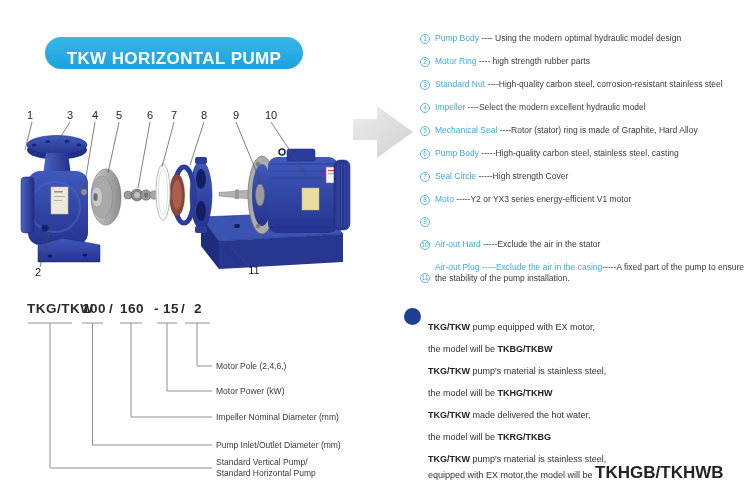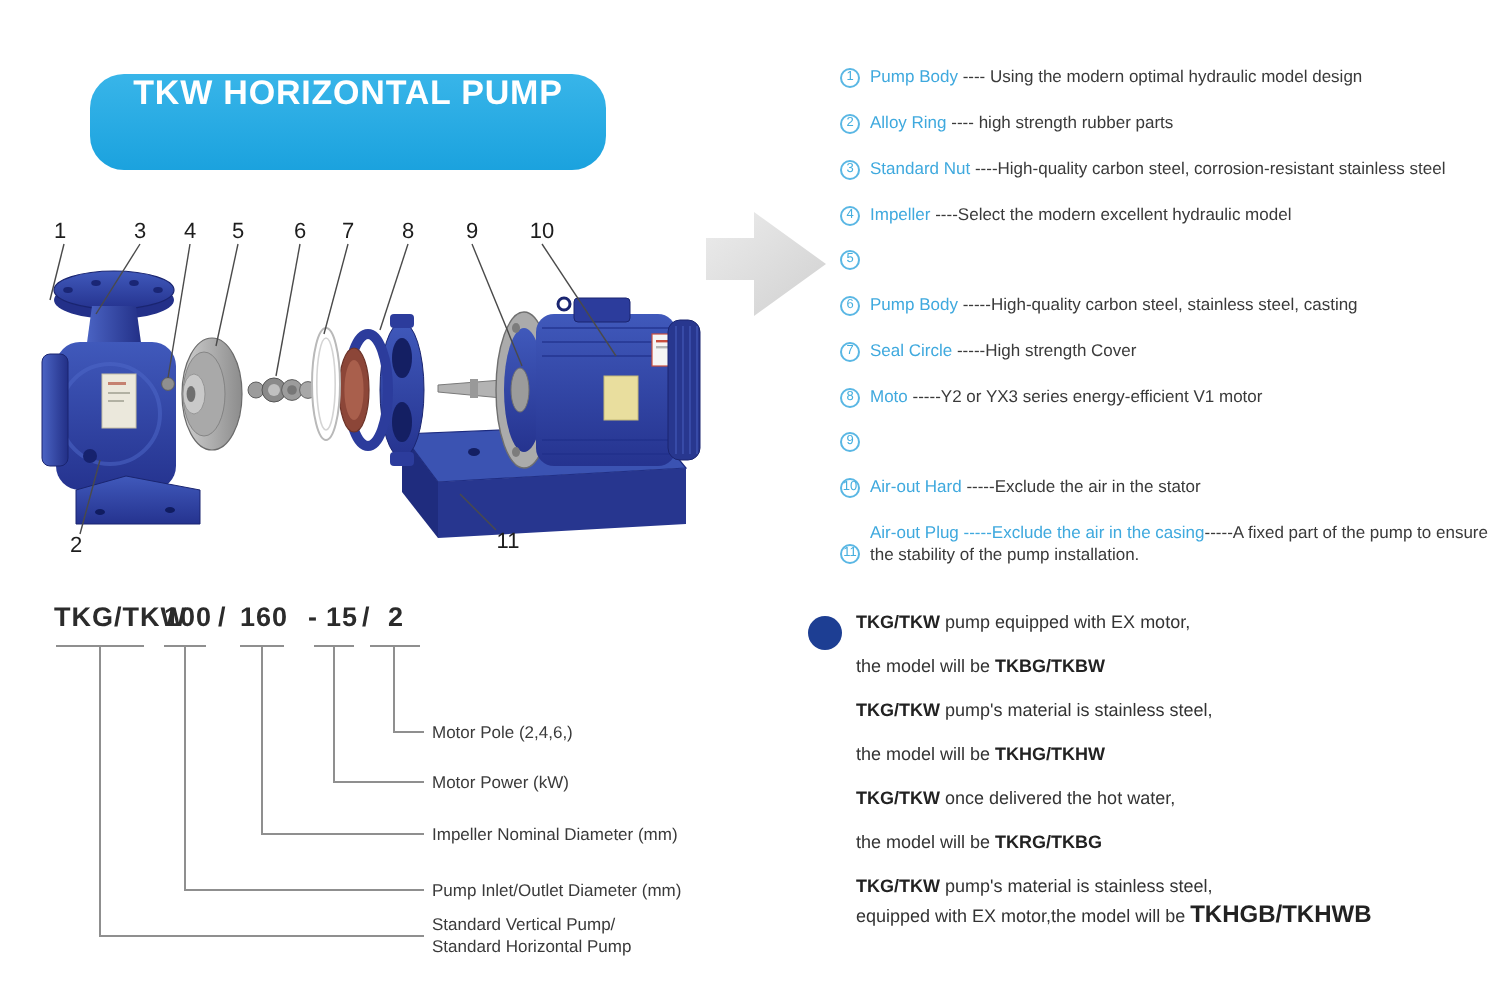--- a/index.html
+++ b/index.html
@@ -1,40 +1,40 @@
 <!DOCTYPE html>
 <html><head>
 <meta charset="utf-8">
 <style>
   html,body{margin:0;padding:0;background:#fff;}
   .page{position:relative;width:756px;height:500px;background:#ffffff;overflow:hidden;
         font-family:"Liberation Sans",sans-serif;}
 
   
-  .banner{position:absolute;left:45px;top:37px;width:258px;height:48px;border-radius:17px;
+  .banner{position:absolute;left:45px;top:37px;width:258px;height:32px;border-radius:17px;
           background:linear-gradient(180deg,#38b5e9 0%,#1ba2de 100%);
-          display:flex;align-items:flex-start;justify-content:center;
+          display:flex;align-items:flex-end;justify-content:center;
           color:#ffffff;font-weight:bold;font-size:17px;letter-spacing:.4px;}
 
   
   .parts{position:absolute;left:420px;top:33px;width:336px;}
   .part-row{display:flex;gap:5px;margin-bottom:12.5px;font-size:8.5px;line-height:10.5px;color:#3a3a3a;align-items:flex-end;}
   .cnum{flex:0 0 10px;width:10px;height:10px;border:1px solid #5ab7e4;border-radius:50%;
         color:#45aede;font-size:6.5px;line-height:10px;display:flex;align-items:center;
         justify-content:center;box-sizing:border-box;margin-top:-0.5px;}
   .pname{color:#3fa9de;}
 
   
   .ex{position:absolute;left:400px;top:306px;width:352px;}
   .ex-bullet{position:absolute;left:4px;top:2px;width:17px;height:17px;border-radius:50%;background:#1d3e93;}
-  .ex-lines{padding-left:28px;font-size:9px;line-height:10px;color:#333;}
+  .ex-lines{padding-left:28px;font-size:9px;line-height:10px;color:#333;margin-top:16px;}
   .ex-line{margin-bottom:12px;}
   .ex-line:nth-child(7){margin-bottom:4px;}
   .ex-line b{color:#222;}
-  .ex-line .lg{font-size:12px;font-weight:bold;}
+  .ex-line .lg{font-size:17px;font-weight:bold;}
 
   svg text{font-family:"Liberation Sans",sans-serif;}
   .num-label{font-size:11px;fill:#1d1d1d;}
   .code-txt{font-size:13.5px;font-weight:bold;fill:#2b2b2b;letter-spacing:.5px;}
   .tree-label{font-size:8.5px;fill:#3a3a3a;}
 </style>
 </head>
 <body>
 
 <div class="page">
@@ -180,32 +180,33 @@
     <polygon points="348,24 372,24 372,11 408,37 372,63 372,45 348,45" fill="url(#ga)"></polygon>
   </svg>
 
   <div class="parts">
       <div class="part-row">
         <span class="cnum">1</span>
         <div><span class="pname">Pump Body</span><span> ---- Using the modern optimal hydraulic model design</span></div>
       </div>
       <div class="part-row">
         <span class="cnum">2</span>
-        <div><span class="pname">Alloy Ring</span><span> ---- high strength rubber parts</span></div>
+        <div><span class="pname">Motor Ring</span><span> ---- high strength rubber parts</span></div>
       </div>
       <div class="part-row">
         <span class="cnum">3</span>
         <div><span class="pname">Standard Nut</span><span> ----High-quality carbon steel, corrosion-resistant stainless steel</span></div>
       </div>
       <div class="part-row">
         <span class="cnum">4</span>
         <div><span class="pname">Impeller</span><span> ----Select the modern excellent hydraulic model</span></div>
       </div>
       <div class="part-row">
         <span class="cnum">5</span>
+        <div><span class="pname">Mechanical Seal</span><span> ----Rotor (stator) ring is made of Graphite, Hard Alloy</span></div>
       </div>
       <div class="part-row">
         <span class="cnum">6</span>
         <div><span class="pname">Pump Body</span><span> -----High-quality carbon steel, stainless steel, casting</span></div>
       </div>
       <div class="part-row">
         <span class="cnum">7</span>
         <div><span class="pname">Seal Circle</span><span> -----High strength Cover</span></div>
       </div>
       <div class="part-row">
@@ -258,20 +259,20 @@
     </g>
   </svg>
 
   <div class="ex">
     <span class="ex-bullet"></span>
     <div class="ex-lines">
         <div class="ex-line"><b>TKG/TKW</b><span> pump equipped with EX motor,</span></div>
         <div class="ex-line"><span>the model will be </span><b>TKBG/TKBW</b></div>
         <div class="ex-line"><b>TKG/TKW</b><span> pump's material is stainless steel,</span></div>
         <div class="ex-line"><span>the model will be </span><b>TKHG/TKHW</b></div>
-        <div class="ex-line"><b>TKG/TKW</b><span> once delivered the hot water,</span></div>
+        <div class="ex-line"><b>TKG/TKW</b><span> made delivered the hot water,</span></div>
         <div class="ex-line"><span>the model will be </span><b>TKRG/TKBG</b></div>
         <div class="ex-line"><b>TKG/TKW</b><span> pump's material is stainless steel,</span></div>
         <div class="ex-line"><span>equipped with EX motor,the model will be </span><b class="lg">TKHGB/TKHWB</b></div>
       </div>
   </div>
 
 </div>
 
 </body></html>

